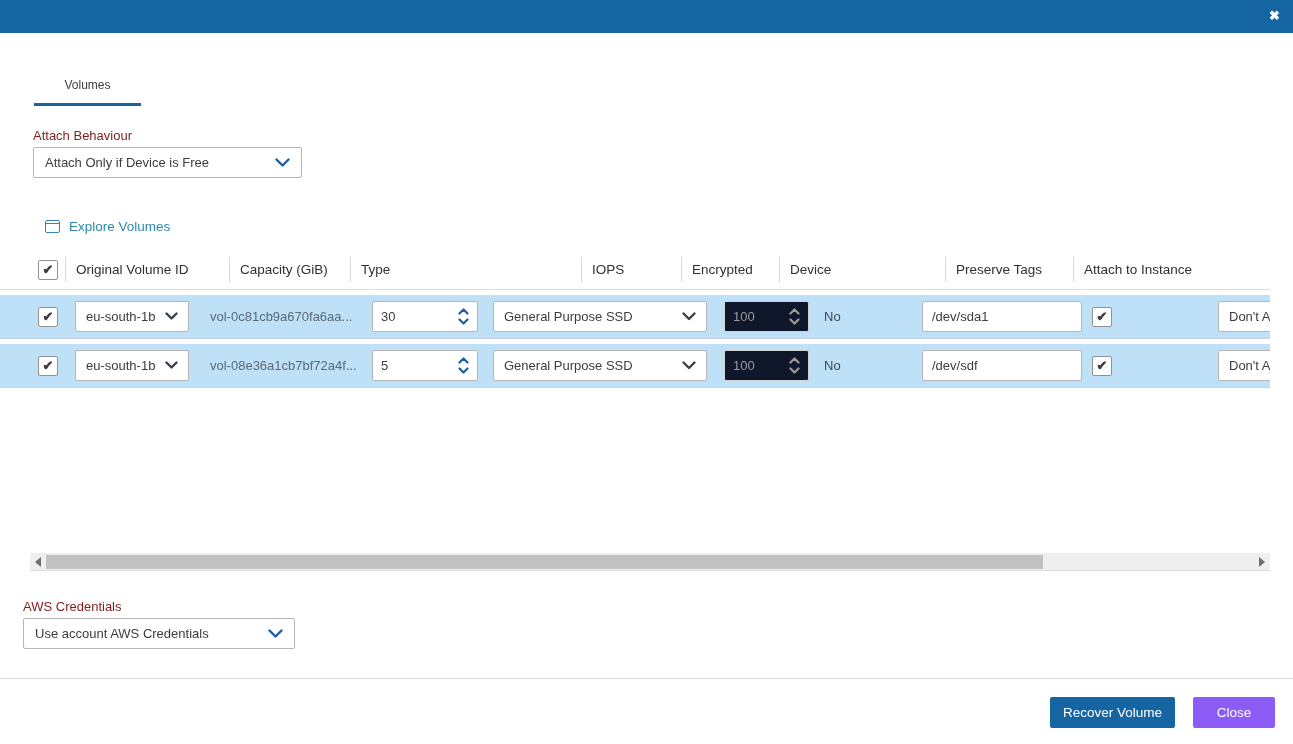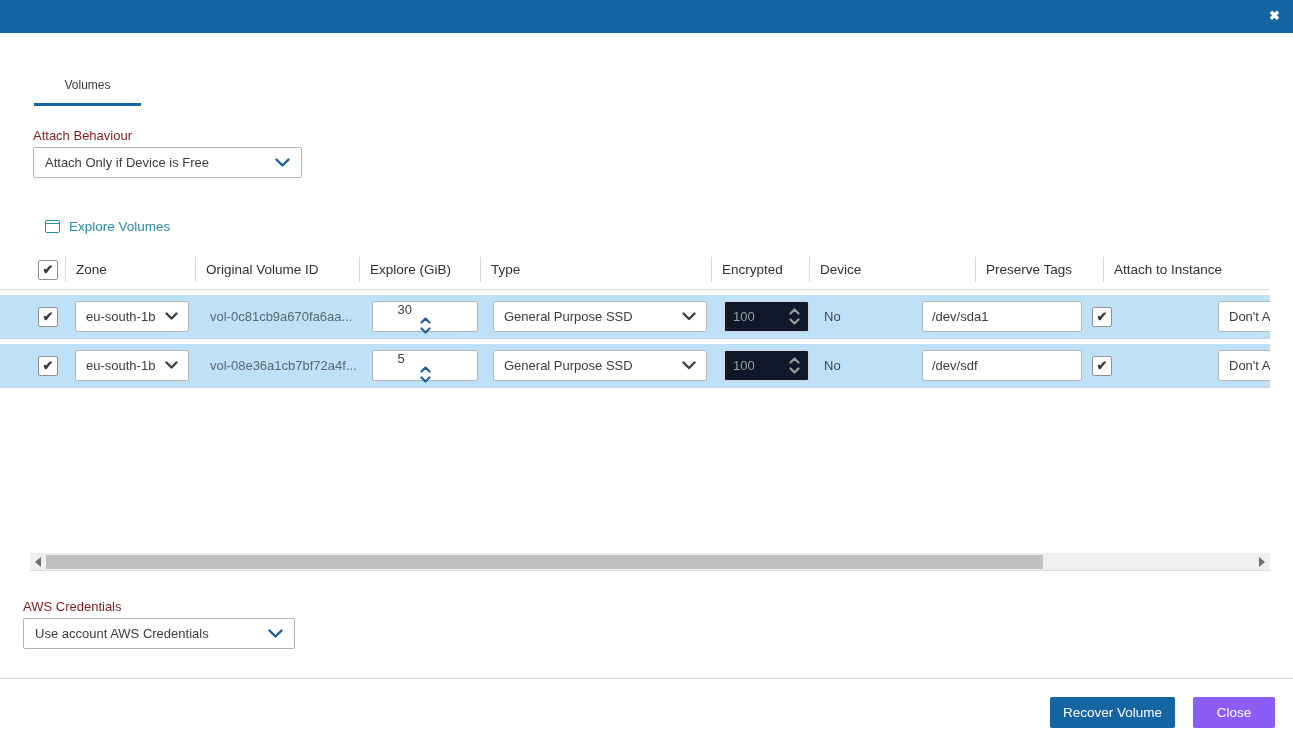--- a/index.html
+++ b/index.html
@@ -70,21 +70,21 @@
   .checkbox { width:20px; height:20px; background:#fff; border:1px solid #919191; border-radius:2px;
               display:flex; align-items:center; justify-content:center; font-size:13px; font-weight:700;
               color:#3c3c3c; cursor:pointer; }
   .row-select { height:31px; background:#fff; border:1px solid #b5b5b5; border-radius:2px;
                 display:flex; align-items:center; justify-content:space-between; padding:0 10px;
                 font-size:13px; color:#3c3c3c; cursor:pointer; }
   .w-zone{width:114px;} .w-type{width:214px;} .w-att{width:150px;}
   .volid { font-size:13px; color:#5a6872; }
   .spinner { height:31px; background:#fff; border:1px solid #b5b5b5; border-radius:2px;
              display:flex; align-items:center; justify-content:space-between; padding:0 8px; }
-  .w-cap{width:106px;flex-direction:column;} .w-iops{width:85px;}
+  .w-cap{width:106px;} .w-iops{width:85px;}
   .spinner input { border:none; outline:none; background:transparent; width:55px;
                    font-size:13px; color:#3c3c3c; font-family:"Liberation Sans",sans-serif; }
   .spin-arrows { display:flex; flex-direction:column; gap:3px; color:#1d5f9e; cursor:pointer; }
   .spinner.disabled { background:#0f172a; border-color:#d2d2d2; }
   .spinner.disabled input { color:#9b9b9b; }
   .spinner.disabled .spin-arrows { color:#9b9b9b; }
   .enc-text { font-size:13px; color:#3f4850; }
   .dev-input { width:160px; height:31px; background:#fff; border:1px solid #b5b5b5; border-radius:2px;
                padding:0 9px; font-size:13px; color:#3c3c3c; outline:none;
                font-family:"Liberation Sans",sans-serif; }
@@ -135,24 +135,24 @@
     <span class="explore-label">Explore Volumes</span>
   </div>
 
   <div class="table-viewport">
     <div class="table-inner">
 
       <div class="hrow">
         <div class="hcell c-check">
           <span class="checkbox">✔</span>
         </div>
-        <div class="hcell c-zone">Zone</div>
         <div class="hcell c-vol">Original Volume ID</div>
-        <div class="hcell c-cap">Explore (GiB)</div>
+        <div class="hcell c-cap">Capacity (GiB)</div>
         <div class="hcell c-type">Type</div>
+        <div class="hcell c-iops">IOPS</div>
         <div class="hcell c-enc">Encrypted</div>
         <div class="hcell c-dev">Device</div>
         <div class="hcell c-tags">Preserve Tags</div>
         <div class="hcell c-att">Attach to Instance</div>
       </div>
 
       <div class="drow">
         <div class="dcell c-check">
           <span class="checkbox">✔</span>
         </div>

